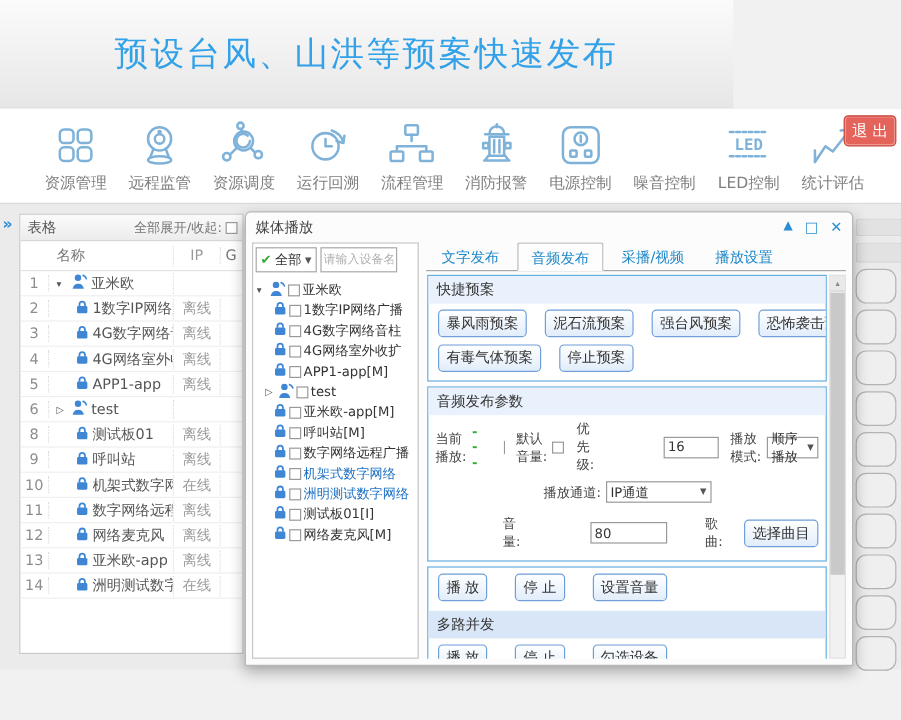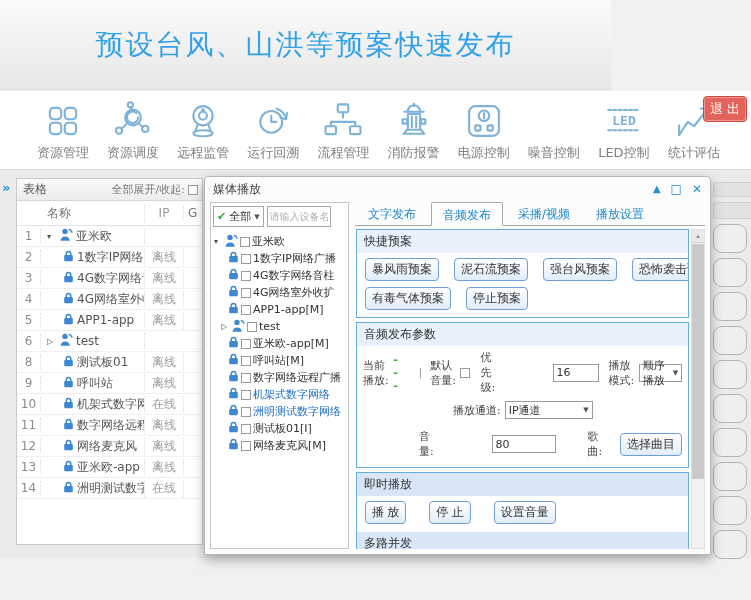--- a/index.html
+++ b/index.html
@@ -117,41 +117,41 @@
           <rect x="26" y="9" width="13" height="13" rx="4"></rect>
           <rect x="9" y="26" width="13" height="13" rx="4"></rect>
           <rect x="26" y="26" width="13" height="13" rx="4"></rect>
         </svg>
       </div>
       <div class="tb-lbl">资源管理</div>
     </div>
     <div class="tb-item">
       <div class="tb-ico">
         <svg width="42" height="42" viewBox="0 0 48 48" fill="none" stroke="#7fb2d9" stroke-width="2.4" stroke-linecap="round" stroke-linejoin="round">
+          <circle cx="24" cy="18" r="11"></circle>
+          <circle cx="24" cy="18" r="4.5"></circle>
+          <circle cx="24" cy="11.5" r="1" fill="#7fb2d9"></circle>
+          <path d="M18 28 L15 36 M30 28 L33 36"></path>
+          <path d="M13 38 a11 3.5 0 0 0 22 0 a11 3.5 0 0 0 -22 0"></path>
+        </svg>
+      </div>
+      <div class="tb-lbl">远程监管</div>
+    </div>
+    <div class="tb-item">
+      <div class="tb-ico">
+        <svg width="42" height="42" viewBox="0 0 48 48" fill="none" stroke="#7fb2d9" stroke-width="2.4" stroke-linecap="round" stroke-linejoin="round">
           <circle cx="24" cy="20" r="9"></circle>
           <path d="M28 15 a6.5 6.5 0 1 0 2 5"></path>
           <circle cx="21" cy="5.5" r="3"></circle>
           <circle cx="8" cy="35" r="3.5"></circle>
           <circle cx="38" cy="33" r="3.5"></circle>
           <path d="M21 8.5 L23 11 M11 33 L17 27 M35 31 L31 27"></path>
         </svg>
       </div>
       <div class="tb-lbl">资源调度</div>
-    </div>
-    <div class="tb-item">
-      <div class="tb-ico">
-        <svg width="42" height="42" viewBox="0 0 48 48" fill="none" stroke="#7fb2d9" stroke-width="2.4" stroke-linecap="round" stroke-linejoin="round">
-          <circle cx="24" cy="18" r="11"></circle>
-          <circle cx="24" cy="18" r="4.5"></circle>
-          <circle cx="24" cy="11.5" r="1" fill="#7fb2d9"></circle>
-          <path d="M18 28 L15 36 M30 28 L33 36"></path>
-          <path d="M13 38 a11 3.5 0 0 0 22 0 a11 3.5 0 0 0 -22 0"></path>
-        </svg>
-      </div>
-      <div class="tb-lbl">远程监管</div>
     </div>
     <div class="tb-item">
       <div class="tb-ico">
         <svg width="42" height="42" viewBox="0 0 48 48" fill="none" stroke="#7fb2d9" stroke-width="2.4" stroke-linecap="round" stroke-linejoin="round">
           <circle cx="22" cy="25" r="12.5"></circle>
           <path d="M22 18 v7 h6"></path>
           <path d="M28 10 a17 17 0 0 1 11 11"></path>
           <path d="M40 15 l-1 7 -6.5 -2"></path>
         </svg>
       </div>
@@ -605,21 +605,20 @@
             </div>
             <div class="ap-row" style="padding:8px 6px 8px 62px">
               <span>音量:</span>
               <input class="tin" style="width: 64px;" value="80">
               <span style="margin-left:28px">歌曲:</span>
               <button class="btn" style="margin-left:8px">选择曲目</button>
             </div>
           </div>
 
           <div class="sec">
-            <div class="bar-h">即时播放</div>
             <div class="btn-row" id="ip-row" style="gap:23px;padding-bottom:8px;">
                 <button class="btn">播 放</button>
                 <button class="btn">停 止</button>
                 <button class="btn">设置音量</button>
               </div>
             <div class="bar-h">多路并发</div>
             <div class="btn-row" id="mp-row" style="gap:23px;padding-bottom:8px;">
                 <button class="btn">播 放</button>
                 <button class="btn">停 止</button>
                 <button class="btn">勾选设备</button>

